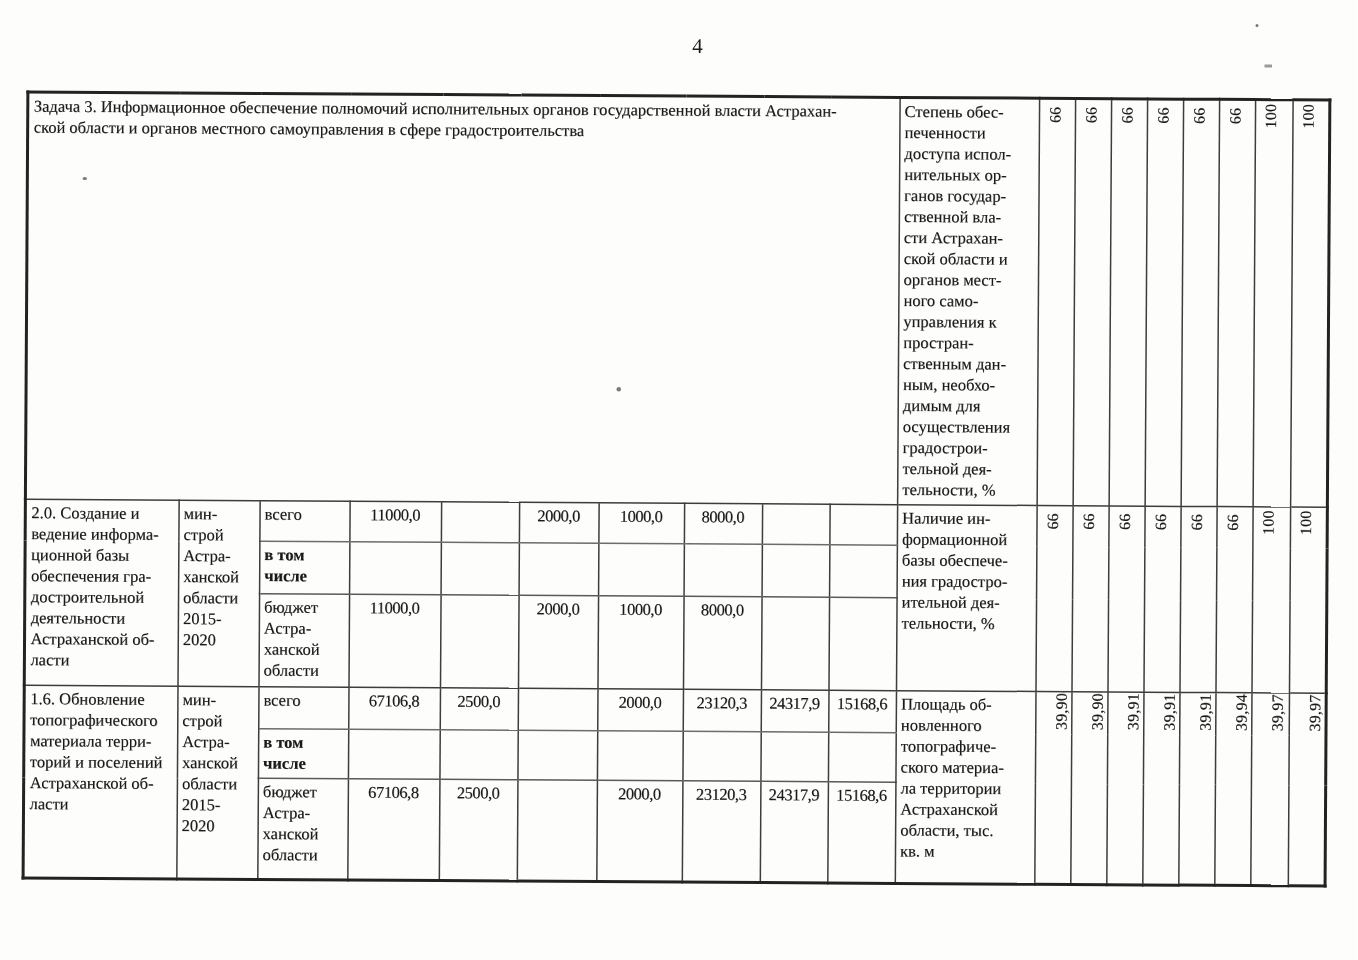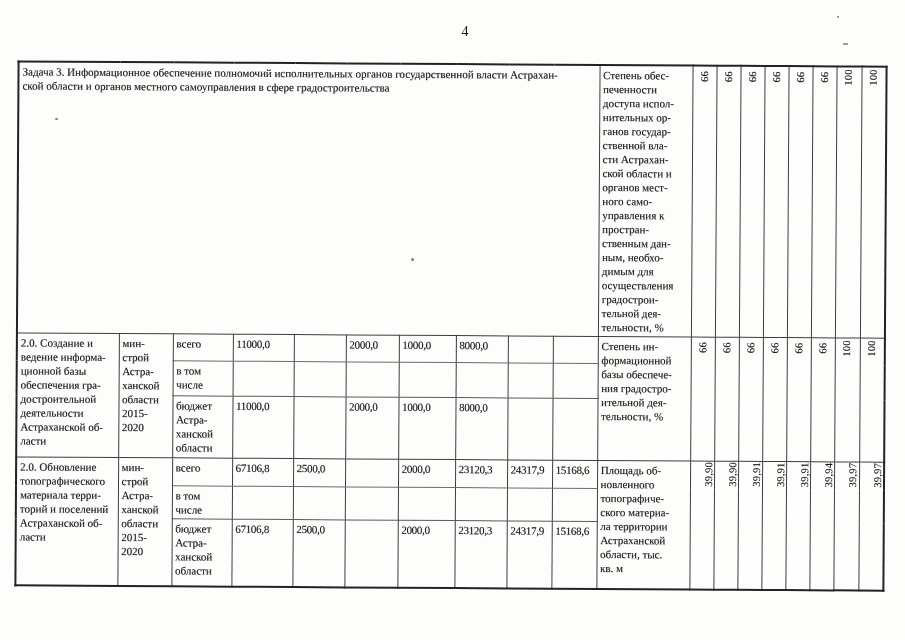--- a/index.html
+++ b/index.html
@@ -32,20 +32,21 @@
     padding:2px 3px;
     font-size:11px;
     line-height:14px;
     overflow:hidden;
   }
   table.program{border:2.4px solid #232323;}
   .pre{white-space:pre-line;}
   td.task-cell{font-size:12px;line-height:15px;padding:3px 5px;}
   td.ind-cell{padding:2px 4px;}
   td.num{
+    text-align:center;
     padding-top:2px;
     font-size:11px;
     letter-spacing:-0.3px;
   }
   td.src{line-height:15px;}
   td.rot{
     vertical-align:middle;
     text-align:center;
     padding:0;
   }
@@ -59,21 +60,21 @@
   tr.h-task{height:267px;}
   tr.h-a5{height:27px;}
   tr.h-b5{height:35px;}
   tr.h-c5{height:62px;}
   tr.h-a6{height:28px;}
   tr.h-b6{height:33px;}
   tr.h-c6{height:67px;}
   
   tr.h-a5 td.num, tr.h-a5 td.src,
   tr.h-a6 td.num, tr.h-a6 td.src{border-bottom:1.2px solid #6c6c6c;}
-  tr.h-b5 td, tr.h-b6 td{border-bottom:1.2px solid #5a5a5a;}
+  tr.h-b5 td, tr.h-b6 td{border-bottom:1.2px solid #5a5a5a;font-weight:bold;}
   .speck{position:absolute;background:#7a7a7a;border-radius:50%;}
 </style>
 </head>
 <body>
 
 <div class="sheet">
 
   <div class="page-number">4</div>
 
   <div class="speck" style="left:55px;top:118px;width:3px;height:2px;"></div>
@@ -154,21 +155,21 @@
 2015-
 2020</td>
         <td class="src">всего</td>
         <td class="num">11000,0</td>
         <td class="num"></td>
         <td class="num">2000,0</td>
         <td class="num">1000,0</td>
         <td class="num">8000,0</td>
         <td class="num"></td>
         <td class="num"></td>
-        <td rowspan="3" class="ind-cell pre">Степень ин-
+        <td rowspan="3" class="ind-cell pre">Наличие ин-
 формационной
 базы обеспече-
 ния градостро-
 ительной дея-
 тельности, %</td>
         <td rowspan="3" class="rot"><span class="rot-inner">66</span></td>
         <td rowspan="3" class="rot"><span class="rot-inner">66</span></td>
         <td rowspan="3" class="rot"><span class="rot-inner">66</span></td>
         <td rowspan="3" class="rot"><span class="rot-inner">66</span></td>
         <td rowspan="3" class="rot"><span class="rot-inner">66</span></td>
@@ -195,21 +196,21 @@
         <td class="num">11000,0</td>
         <td class="num"></td>
         <td class="num">2000,0</td>
         <td class="num">1000,0</td>
         <td class="num">8000,0</td>
         <td class="num"></td>
         <td class="num"></td>
       </tr>
 
       <tr class="h-a6">
-        <td rowspan="3" class="pre">2.0. Обновление
+        <td rowspan="3" class="pre">1.6. Обновление
 топографического
 материала терри-
 торий и поселений
 Астраханской об-
 ласти</td>
         <td rowspan="3" class="pre">мин-
 строй
 Астра-
 ханской
 области

